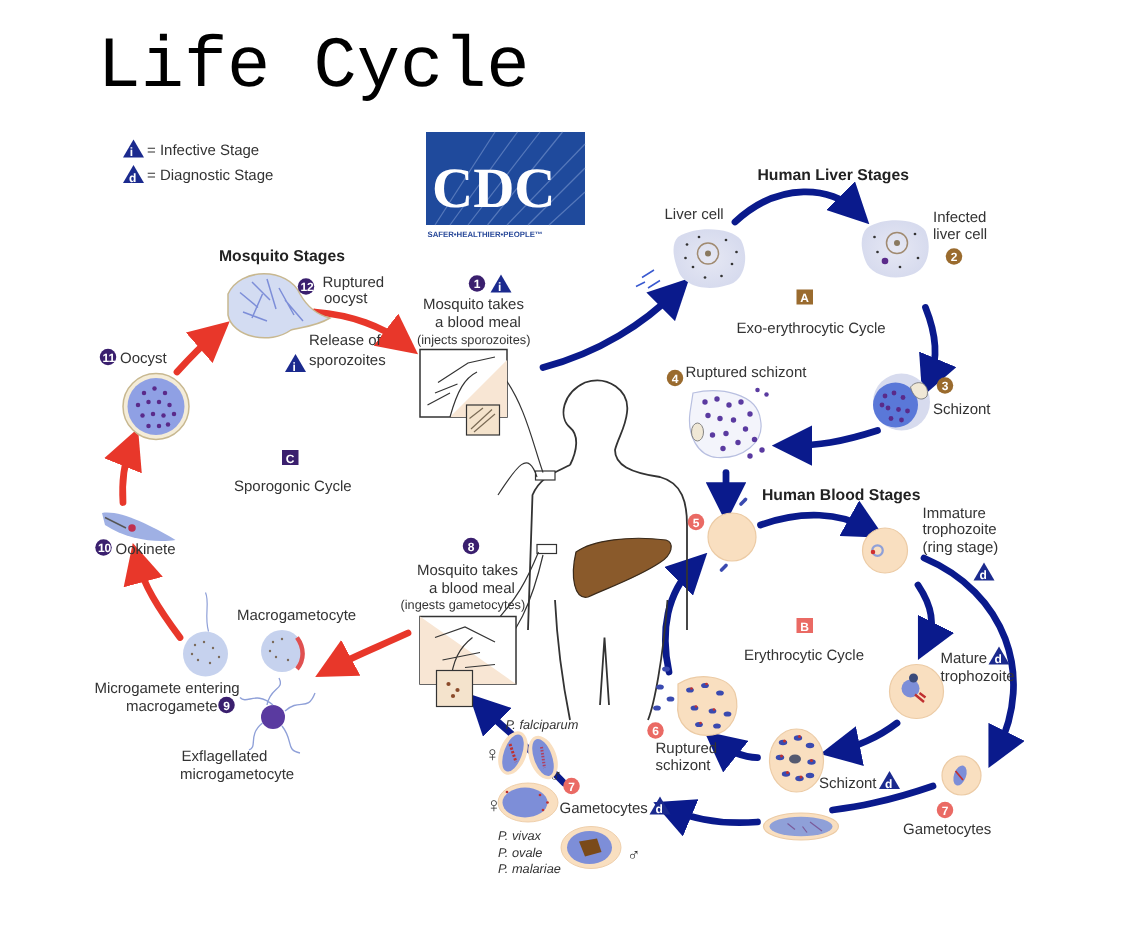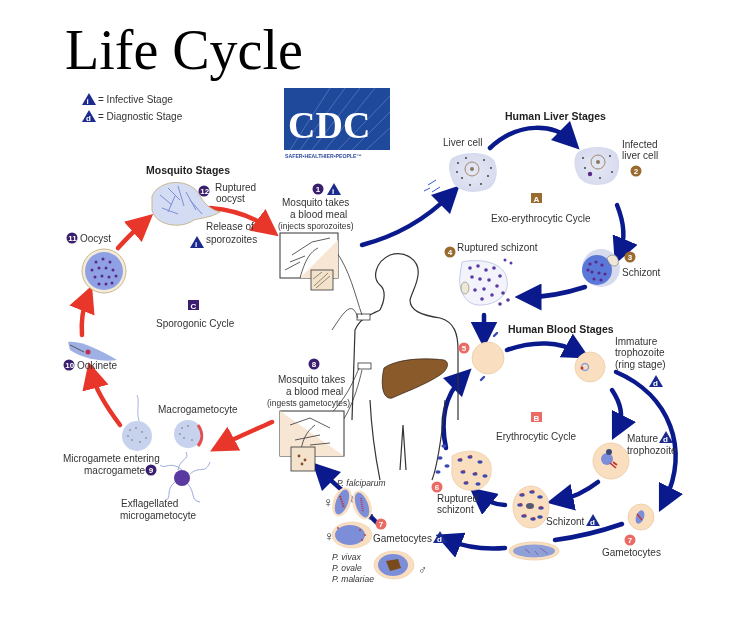--- a/index.html
+++ b/index.html
@@ -1,17 +1,17 @@
 <!DOCTYPE html>
 <html><head>
 <meta charset="utf-8">
 <style>
   html, body { margin:0; padding:0; background:#ffffff; }
   body { width:750px; height:617px; position:relative; overflow:hidden; font-family:"Liberation Sans", sans-serif; color:#222; }
-  .title { position:absolute; left:65px; top:18px; font-family:Liberation Serif, serif; font-size:56px; color:#000; letter-spacing:0px;text-align:right; }
+  .title { position:absolute; left:65px; top:18px; font-family:Liberation Mono, monospace; font-size:48px; color:#000; letter-spacing:0px;text-align:right; }
   svg.diagram { position:absolute; left:0; top:0; }
   .lbl { font-family:"Liberation Sans", sans-serif; font-size:10px; fill:#333; }
   .lbl-b { font-family:"Liberation Sans", sans-serif; font-size:10.5px; fill:#222; font-weight:bold; }
   .lbl-s { font-family:"Liberation Sans", sans-serif; font-size:8.5px; fill:#333; }
   .lbl-i { font-family:"Liberation Sans", sans-serif; font-size:8.5px; fill:#333; font-style:italic; }
   .num { font-family:"Liberation Sans", sans-serif; font-size:8px; font-weight:bold; fill:#fff; }
   .tri-t { font-family:"Liberation Sans", sans-serif; font-size:8px; font-weight:bold; fill:#fff; }
   .cdc-text { font-family:"Liberation Serif", serif; font-size:38px; font-weight:bold; fill:#fff; }
   .cdc-tag { font-family:"Liberation Sans", sans-serif; font-size:5.2px; font-weight:bold; fill:#2a4a9a; }
 </style>

